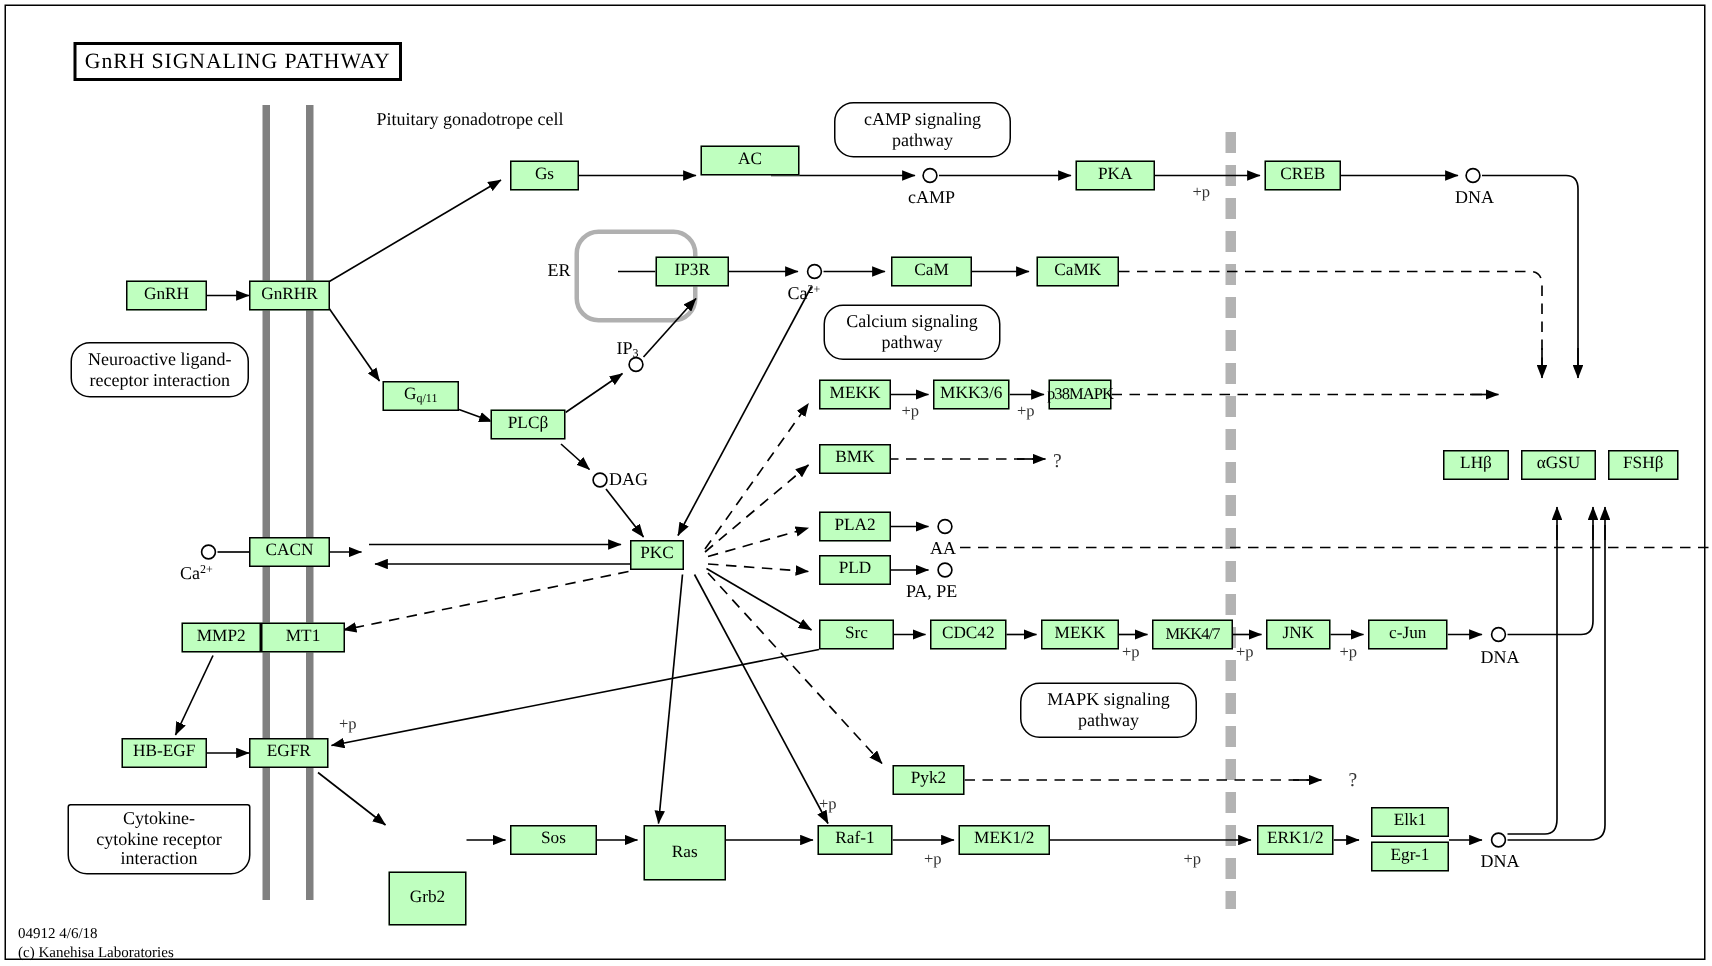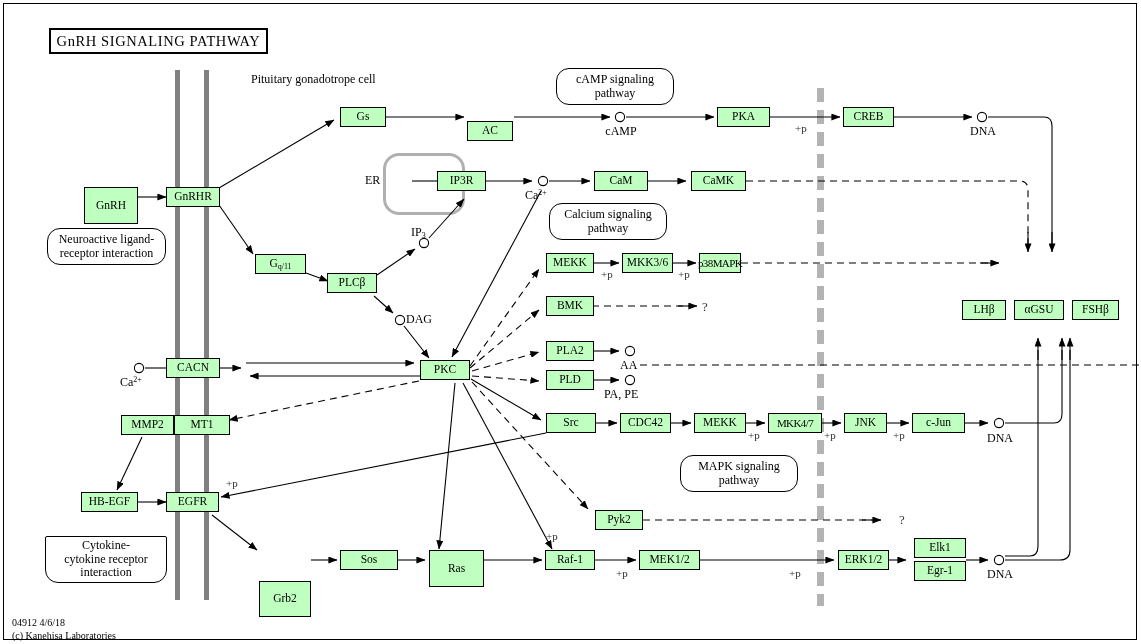--- a/index.html
+++ b/index.html
@@ -215,41 +215,41 @@
   <div class="pill" style="left:549px;top:203px;width:118px;height:37px;white-space:pre-line;">Calcium signaling
 pathway</div>
   <div class="pill" style="left:680px;top:455px;width:118px;height:37px;white-space:pre-line;">MAPK signaling
 pathway</div>
   <div class="pill" style="left:47px;top:228px;width:119px;height:37px;white-space:pre-line;">Neuroactive ligand-
 receptor interaction</div>
   <div class="note" style="left:45px;top:524px;width:122px;height:47px;white-space:pre-line;border-radius:2px 2px 13px 13px;">Cytokine-
 cytokine receptor
 interaction</div>
 
-  <div class="gbox" style="left:84px;top:187px;width:54px;height:37px;">GnRH</div>
+  <div class="gbox" style="left:84px;top:187px;width:54px;height:20px;">GnRH</div>
   <div class="gbox" style="left:166px;top:187px;width:54px;height:20px;">GnRHR</div>
   <div class="gbox" style="left:340px;top:107px;width:46px;height:20px;">Gs</div>
-  <div class="gbox" style="left:467px;top:121px;width:46px;height:20px;">AC</div>
+  <div class="gbox" style="left:467px;top:97px;width:66px;height:20px;">AC</div>
   <div class="gbox" style="left:717px;top:107px;width:53px;height:20px;">PKA</div>
   <div class="gbox" style="left:843px;top:107px;width:51px;height:20px;">CREB</div>
   <div class="gbox" style="left:255px;top:254px;width:51px;height:20px;">
       <span>G<sub>q/11</sub></span>
     </div>
   <div class="gbox" style="left:327px;top:273px;width:50px;height:20px;">PLCβ</div>
   <div class="gbox" style="left:437px;top:171px;width:49px;height:20px;">IP3R</div>
   <div class="gbox" style="left:594px;top:171px;width:54px;height:20px;">CaM</div>
   <div class="gbox" style="left:691px;top:171px;width:55px;height:20px;">CaMK</div>
   <div class="gbox" style="left:546px;top:253px;width:48px;height:20px;">MEKK</div>
   <div class="gbox" style="left:622px;top:253px;width:51px;height:20px;">MKK3/6</div>
   <div class="gbox tight" style="left:699px;top:253px;width:42px;height:20px;">p38MAPK</div>
   <div class="gbox" style="left:546px;top:296px;width:48px;height:20px;">BMK</div>
   <div class="gbox" style="left:546px;top:341px;width:48px;height:20px;">PLA2</div>
   <div class="gbox" style="left:546px;top:370px;width:48px;height:20px;">PLD</div>
   <div class="gbox" style="left:166px;top:358px;width:54px;height:20px;">CACN</div>
-  <div class="gbox" style="left:420px;top:360px;width:50px;height:20px;">PKC</div>
+  <div class="gbox" style="left:420px;top:360px;width:36px;height:20px;">PKC</div>
   <div class="gbox" style="left:121px;top:415px;width:53px;height:20px;">MMP2</div>
   <div class="gbox" style="left:174px;top:415px;width:56px;height:20px;">MT1</div>
   <div class="gbox" style="left:546px;top:413px;width:50px;height:20px;">Src</div>
   <div class="gbox" style="left:620px;top:413px;width:51px;height:20px;">CDC42</div>
   <div class="gbox" style="left:694px;top:413px;width:52px;height:20px;">MEKK</div>
   <div class="gbox tight" style="left:768px;top:413px;width:54px;height:20px;">MKK4/7</div>
   <div class="gbox" style="left:844px;top:413px;width:43px;height:20px;">JNK</div>
   <div class="gbox" style="left:912px;top:413px;width:53px;height:20px;">c-Jun</div>
   <div class="gbox" style="left:81px;top:492px;width:57px;height:20px;">HB-EGF</div>
   <div class="gbox" style="left:166px;top:492px;width:53px;height:20px;">EGFR</div>

